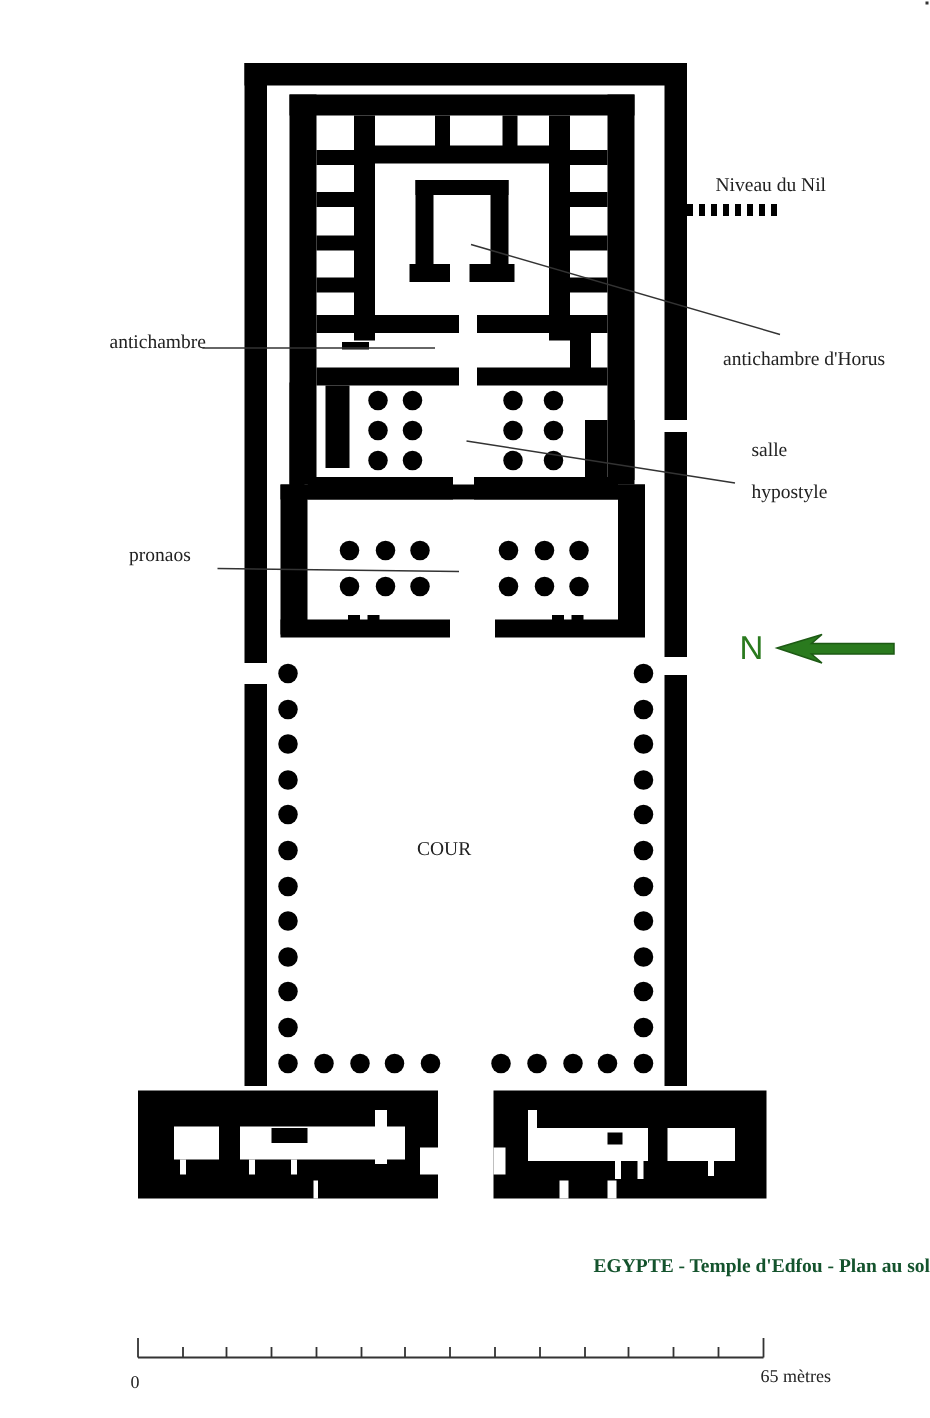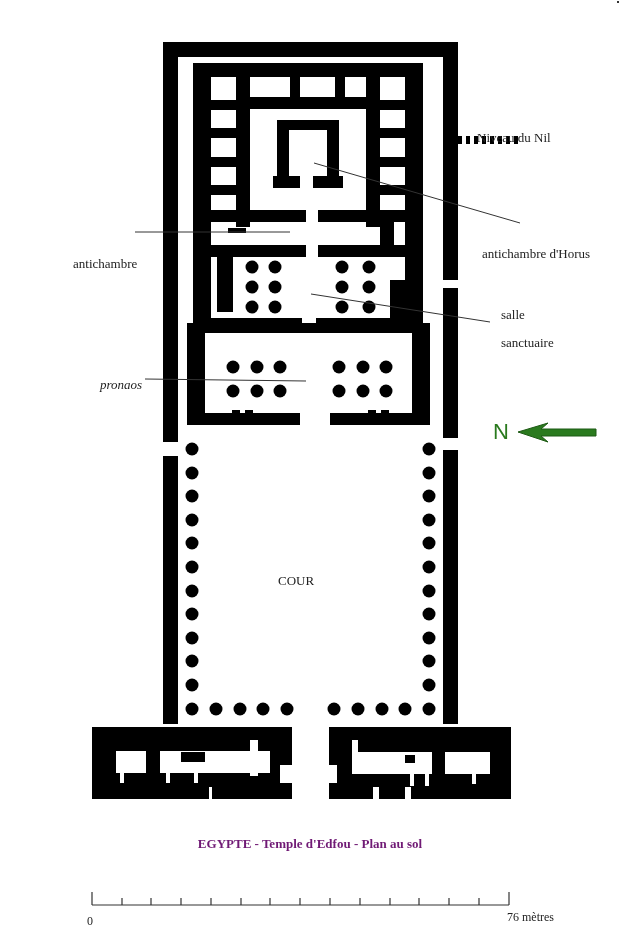--- a/index.html
+++ b/index.html
@@ -1,21 +1,21 @@
 <!DOCTYPE html>
 <html><head>
 <meta charset="utf-8">
 <style>
   html, body { margin: 0; padding: 0; background: #ffffff; }
   body { width: 620px; height: 945px; position: relative; overflow: hidden;
          font-family: "Liberation Serif", "DejaVu Serif", serif; color: #111; }
   #plan { position: absolute; left: 0; top: 0; width: 620px; height: 945px; }
-  .lbl { position: absolute; font-size: 13px; line-height: 15px; white-space: nowrap; color: #222; margin-top: 15px; }
-  .caption { position: absolute; left: 0; width: 620px; top: 836px; text-align: center;
-             font-weight: bold; font-size: 13px; color: #701a75; }
+  .lbl { position: absolute; font-size: 13px; line-height: 15px; white-space: nowrap; color: #222; }
+  .caption { position: absolute; left: 0; width: 620px; top: 836px; text-align: right;
+             font-weight: bold; font-size: 13px; color: #14532d; }
   .north { position: absolute; left: 493px; top: 419px; font-family: "Liberation Sans", sans-serif;
            font-size: 22px; color: #2a7a1e; font-weight: normal; }
   .scale-lbl { position: absolute; font-size: 12px; color: #222; }
   .corner-dot { position: absolute; left: 617px; top: 1px; width: 2px; height: 2px; background:#333; }
 </style>
 </head>
 <body>
 
 <svg id="plan" viewBox="0 0 620 945" xmlns="http://www.w3.org/2000/svg">
   <g fill="#000">
@@ -221,24 +221,24 @@
     <line x1="419" y1="898" x2="419" y2="905"></line>
     <line x1="449" y1="898" x2="449" y2="905"></line>
     <line x1="479" y1="898" x2="479" y2="905"></line>
   </g>
 </svg>
 
 <div class="corner-dot"></div>
 
 <div class="lbl" style="left:477px; top:115px;">Niveau du Nil</div>
 <div class="lbl" style="left:482px; top:231px;">antichambre d'Horus</div>
-<div class="lbl" style="left:73px; top:241px;">antichambre</div>
+<div class="lbl" style="left:73px; top:220px;">antichambre</div>
 <div class="lbl" style="left:501px; top:292px;">salle</div>
-<div class="lbl" style="left:501px; top:320px;">sanctuaire</div>
-<div class="lbl" style="left:100px; top:362px;font-style:italic;">pronaos</div>
+<div class="lbl" style="left:501px; top:320px;">hypostyle</div>
+<div class="lbl" style="left:86px; top:362px;">pronaos</div>
 <div class="lbl" style="left:278px; top:558px;font-family:Liberation Serif, serif;">COUR</div>
 
 <div class="north">N</div>
 
 <div class="caption">EGYPTE - Temple d'Edfou - Plan au sol</div>
 
 <div class="scale-lbl" style="left:87px; top:914px;">0</div>
-<div class="scale-lbl" style="left:507px; top:910px;">76 mètres</div>
+<div class="scale-lbl" style="left:507px; top:910px;">65 mètres</div>
 
 </body></html>

